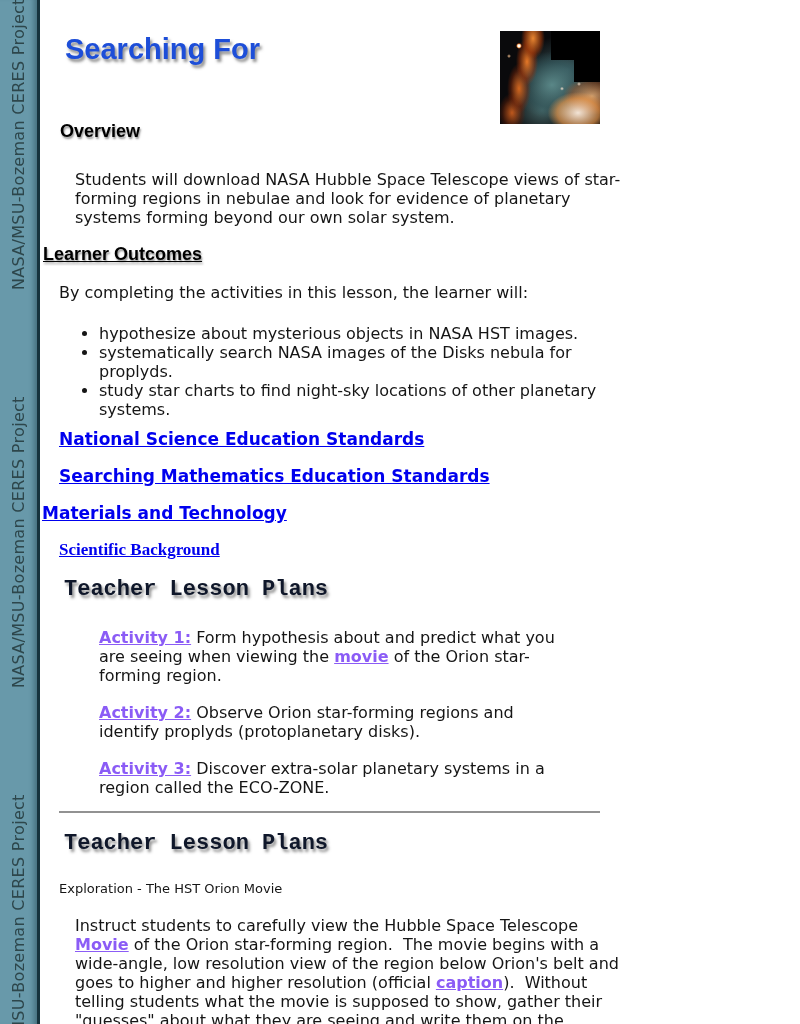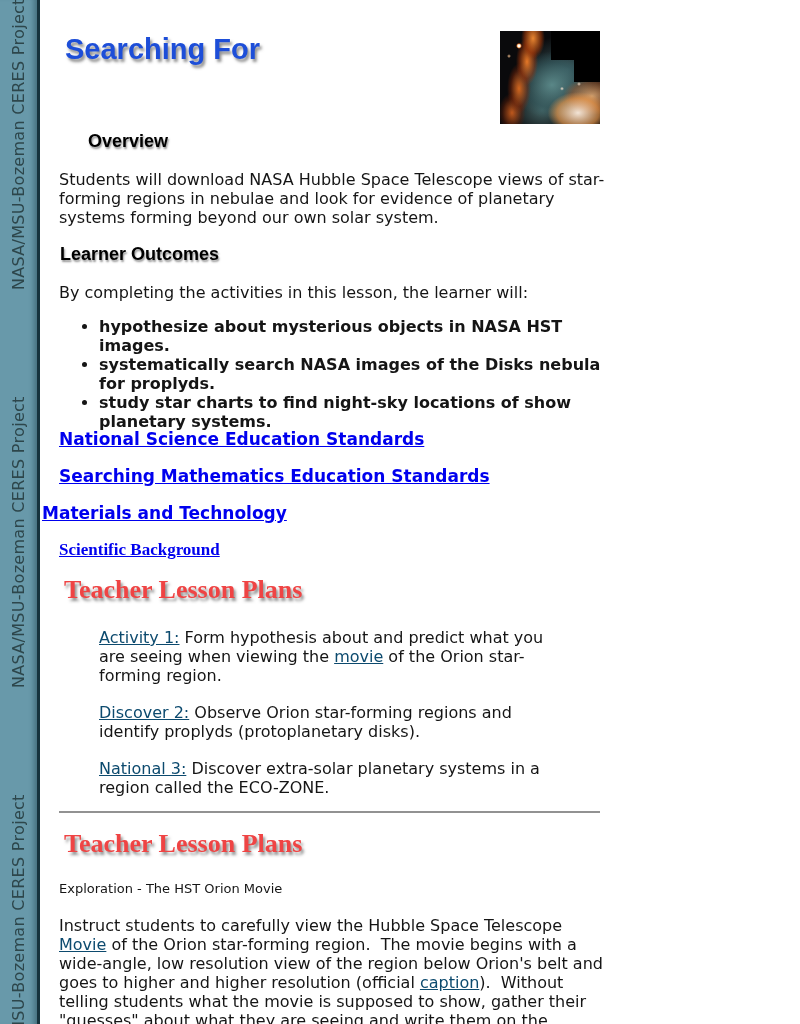--- a/index.html
+++ b/index.html
@@ -45,48 +45,49 @@
     white-space:nowrap;
   }
   .h-small {
     font-family:"Liberation Sans", sans-serif;
     font-weight:bold; font-size:18px; line-height:22px;
     color:#000;
     text-shadow:1px 2px 2px rgba(60,60,60,0.55);
     white-space:nowrap;
   }
   .h-big {
-    font-family:Liberation Serif, serif;
-    font-weight:bold; font-size:26px; line-height:30px;
-    color:#ef4444;
+    font-family:Liberation Mono, monospace;
+    font-weight:bold; font-size:22px; line-height:30px;
+    color:#0f172a;
     text-shadow:2px 3px 3px rgba(50,50,50,0.55);
     white-space:nowrap;
   }
   .para {
     font-size:16px; line-height:19px;
     width:548px;
     white-space:pre-wrap;
+    margin-left:16px;
   }
   .bullets {
     margin:0; padding:0 0 0 40px;
     font-size:16px; line-height:19px;
     width:505px;
   }
   .bullets li { margin:0; padding:0; }
   .std-link {
     font-weight:bold; font-size:17px;
     color:#0000ee; text-decoration:underline;
     white-space:nowrap; cursor:pointer;
   }
   .activity {
     left:99px; width:462px;
     font-size:16px; line-height:19px;
     white-space:pre-wrap;
   }
-  .inline-link { color:#0c4a6e; text-decoration:underline; cursor:pointer; }
+  .inline-link { color:#8b5cf6; text-decoration:underline; cursor:pointer;font-weight:bold; }
   .rule {
     left:59px; width:541px; height:0;
     border:none;
     border-top:2px solid #929292;
     margin:0;
   }
   .sub-h { font-weight:normal; font-size:13px; white-space:nowrap; }
 
   
   .nebula {
@@ -122,39 +123,39 @@
 
 <div class="abs title-img">
   <div>Searching For</div>
 </div>
 
 <div class="abs nebula">
   <div class="nb-box b1"></div>
   <div class="nb-box b2"></div>
 </div>
 
-<div class="abs h-small" style="left:60px; top:130px;margin-left:28px;">Overview</div>
+<div class="abs h-small" style="left:60px; top:120px;">Overview</div>
 <div class="abs para" style="left:59px; top:170px;">Students will download NASA Hubble Space Telescope views of star-forming regions in nebulae and look for evidence of planetary systems forming beyond our own solar system.</div>
 
-<div class="abs h-small" style="left:60px; top:243px;">Learner Outcomes</div>
-<div class="abs para" style="left:59px; top:283px;">By completing the activities in this lesson, the learner will:</div>
-<ul class="abs bullets" style="left:59px; top:317px;font-weight:bold;">
+<div class="abs h-small" style="left:43px; top:243px;text-decoration:underline;">Learner Outcomes</div>
+<div class="abs para" style="left:43px; top:283px;">By completing the activities in this lesson, the learner will:</div>
+<ul class="abs bullets" style="left:59px; top:324px;">
   <li>hypothesize about mysterious objects in NASA HST images.</li>
   <li>systematically search NASA images of the Disks nebula for proplyds.</li>
-  <li>study star charts to find night-sky locations of show planetary systems.</li>
+  <li>study star charts to find night-sky locations of other planetary systems.</li>
 </ul>
 
 <a class="abs std-link" style="left:59px; top:429px;">National Science Education Standards</a>
 <a class="abs std-link" style="left:59px; top:466px;">Searching Mathematics Education Standards</a>
 <a class="abs std-link" style="left:42px; top:503px;">Materials and Technology</a>
 <a class="abs std-link" style="left:59px; top:540px;font-family:Liberation Serif, serif;">Scientific Background</a>
 
 <div class="abs h-big" style="left:64px; top:575px;">Teacher Lesson Plans</div>
 
 <div class="abs activity" style="top:628px;"><a class="inline-link">Activity 1:</a> Form hypothesis about and predict what you are seeing when viewing the <a class="inline-link">movie</a> of the Orion star-forming region.</div>
-<div class="abs activity" style="top:703px;"><a class="inline-link">Discover 2:</a> Observe Orion star-forming regions and identify proplyds (protoplanetary disks).</div>
-<div class="abs activity" style="top:759px;"><a class="inline-link">National 3:</a> Discover extra-solar planetary systems in a region called the ECO-ZONE.</div>
+<div class="abs activity" style="top:703px;"><a class="inline-link">Activity 2:</a> Observe Orion star-forming regions and identify proplyds (protoplanetary disks).</div>
+<div class="abs activity" style="top:759px;"><a class="inline-link">Activity 3:</a> Discover extra-solar planetary systems in a region called the ECO-ZONE.</div>
 
 <hr class="abs rule" style="top:811px;">
 
 <div class="abs h-big" style="left:64px; top:829px;">Teacher Lesson Plans</div>
 <div class="abs sub-h" style="left:59px; top:881px;">Exploration - The HST Orion Movie</div>
 <div class="abs para" style="left:59px; top:916px;">Instruct students to carefully view the Hubble Space Telescope <a class="inline-link">Movie</a> of the Orion star-forming region.  The movie begins with a wide-angle, low resolution view of the region below Orion's belt and goes to higher and higher resolution (official <a class="inline-link">caption</a>).  Without telling students what the movie is supposed to show, gather their "guesses" about what they are seeing and write them on the</div>
 
 </body></html>

